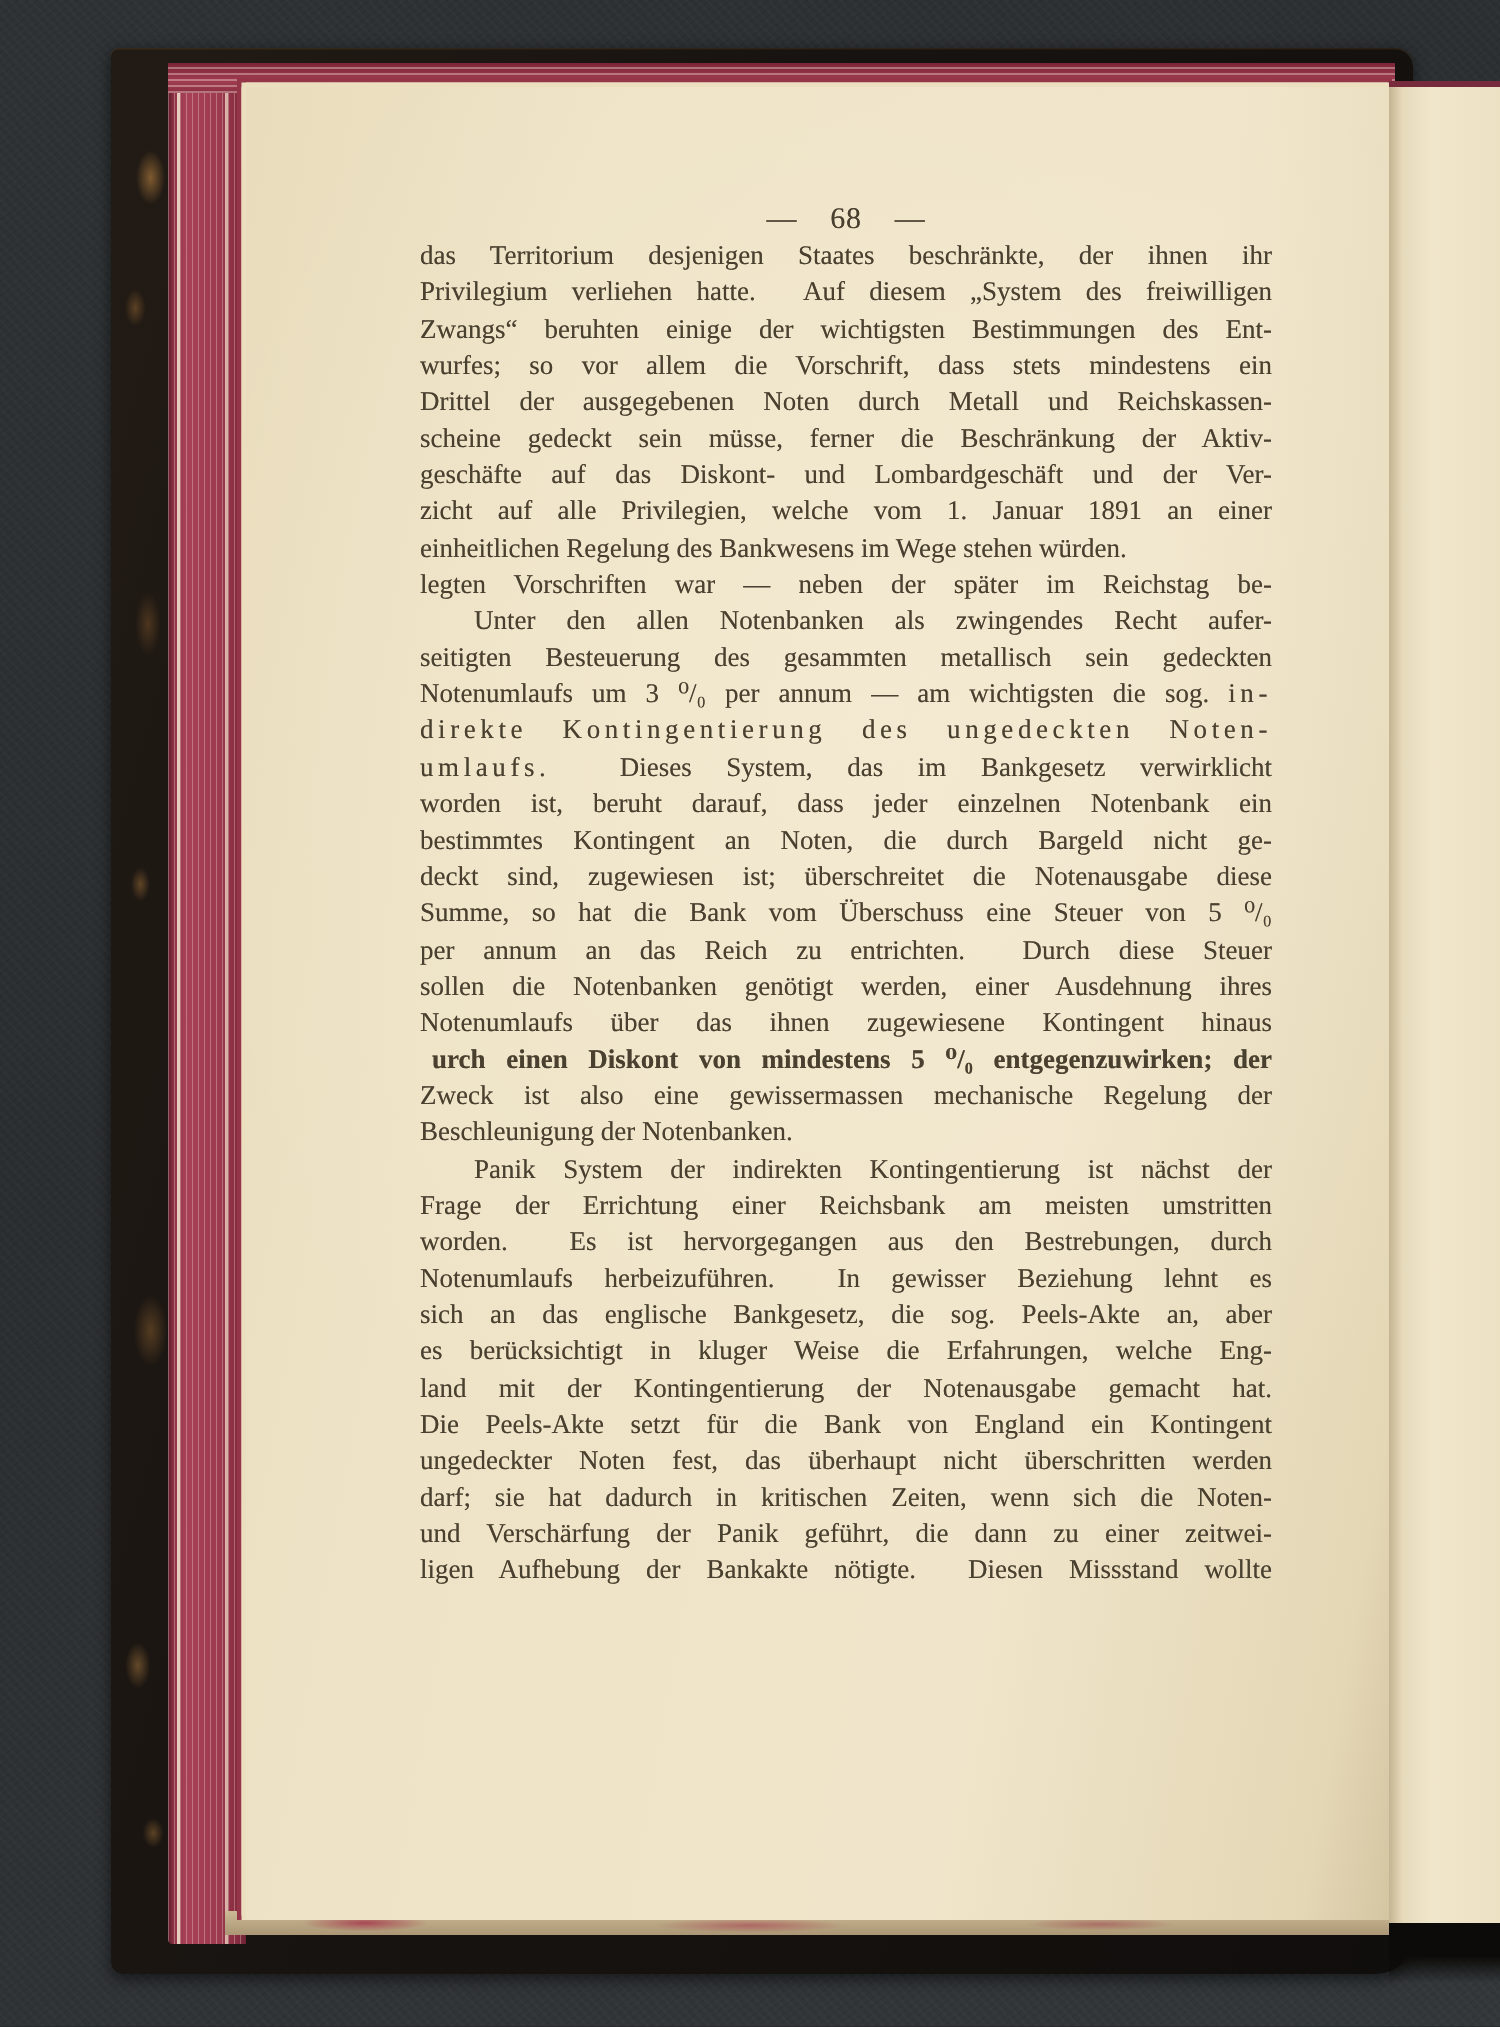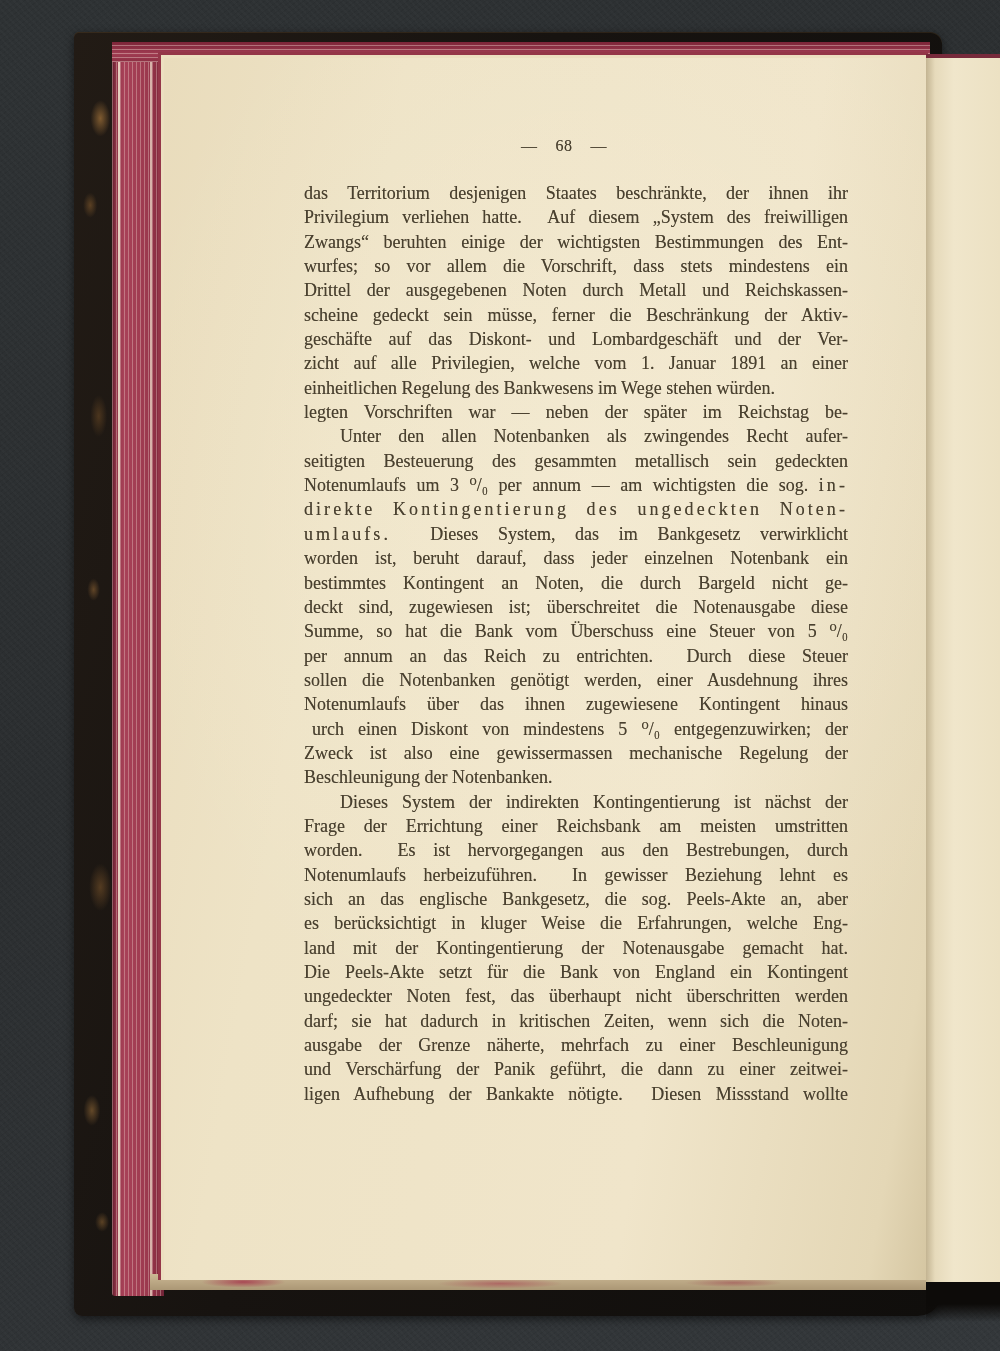--- a/index.html
+++ b/index.html
@@ -76,25 +76,25 @@
     position:absolute;left:926px;top:1282px;width:74px;height:40px;
     background:linear-gradient(#0d0b09 55%, rgba(13,11,9,0) 100%);
   }
   
   .textcol{
     position:absolute;left:116px;top:76px;width:568px;
     color:#49402f;
     text-shadow:0 0 .4px rgba(73,64,47,.55);
   }
   .pagenum{
-    height:24px;line-height:24px;margin-bottom:23px;
-    text-align:center;font-size:16px;white-space:pre;letter-spacing:.5px;
+    height:24px;line-height:24px;
+    text-align:center;font-size:20px;white-space:pre;letter-spacing:.5px;
   }
   .bodytext{font-size:18px;line-height:24.35px;}
-  .line{text-align:justify;text-align-last:justify;white-space:pre-wrap;margin-left:24px;}
+  .line{text-align:justify;text-align-last:justify;white-space:pre-wrap;}
   .line.end{text-align-last:left;}
   .sp{letter-spacing:.17em;}
 </style>
 </head>
 <body>
 
 <div class="scene">
   <div class="cover"></div>
   <div class="cover-mottle"></div>
   <div class="edges-left"></div>
@@ -120,34 +120,33 @@
           <div class="line"><span>Notenumlaufs um 3 ⁰/₀ per annum — am wichtigsten die sog. </span><span class="sp">in-</span></div>
           <div class="line"><span class="sp">direkte Kontingentierung des ungedeckten Noten-</span></div>
           <div class="line"><span class="sp">umlaufs.</span><span>  Dieses System, das im Bankgesetz verwirklicht</span></div>
           <div class="line"><span>worden ist, beruht darauf, dass jeder einzelnen Notenbank ein</span></div>
           <div class="line"><span>bestimmtes Kontingent an Noten, die durch Bargeld nicht ge-</span></div>
           <div class="line"><span>deckt sind, zugewiesen ist; überschreitet die Notenausgabe diese</span></div>
           <div class="line"><span>Summe, so hat die Bank vom Überschuss eine Steuer von 5 ⁰/₀</span></div>
           <div class="line"><span>per annum an das Reich zu entrichten.  Durch diese Steuer</span></div>
           <div class="line"><span>sollen die Notenbanken genötigt werden, einer Ausdehnung ihres</span></div>
           <div class="line"><span>Notenumlaufs über das ihnen zugewiesene Kontingent hinaus</span></div>
-          <div class="line" style="padding-left: 8px;"><span>urch einen Diskont von mindestens 5 ⁰/₀ entgegenzuwirken; der</span></div>
+          <div class="line" style="padding-left: 8px; font-weight: bold;"><span>urch einen Diskont von mindestens 5 ⁰/₀ entgegenzuwirken; der</span></div>
           <div class="line"><span>Zweck ist also eine gewissermassen mechanische Regelung der</span></div>
           <div class="line end"><span>Beschleunigung der Notenbanken.</span></div>
-          <div class="line" style="padding-left: 36px;"><span>Dieses System der indirekten Kontingentierung ist nächst der</span></div>
+          <div class="line" style="padding-left: 36px;"><span>Panik System der indirekten Kontingentierung ist nächst der</span></div>
           <div class="line"><span>Frage der Errichtung einer Reichsbank am meisten umstritten</span></div>
           <div class="line"><span>worden.  Es ist hervorgegangen aus den Bestrebungen, durch</span></div>
           <div class="line"><span>Notenumlaufs herbeizuführen.  In gewisser Beziehung lehnt es</span></div>
           <div class="line"><span>sich an das englische Bankgesetz, die sog. Peels-Akte an, aber</span></div>
           <div class="line"><span>es berücksichtigt in kluger Weise die Erfahrungen, welche Eng-</span></div>
           <div class="line"><span>land mit der Kontingentierung der Notenausgabe gemacht hat.</span></div>
           <div class="line"><span>Die Peels-Akte setzt für die Bank von England ein Kontingent</span></div>
           <div class="line"><span>ungedeckter Noten fest, das überhaupt nicht überschritten werden</span></div>
           <div class="line"><span>darf; sie hat dadurch in kritischen Zeiten, wenn sich die Noten-</span></div>
-          <div class="line"><span>ausgabe der Grenze näherte, mehrfach zu einer Beschleunigung</span></div>
           <div class="line"><span>und Verschärfung der Panik geführt, die dann zu einer zeitwei-</span></div>
           <div class="line"><span>ligen Aufhebung der Bankakte nötigte.  Diesen Missstand wollte</span></div>
         </div>
     </div>
   </div>
 
   <div class="sliver"></div>
   <div class="bottom-right-shadow"></div>
 </div>
 

